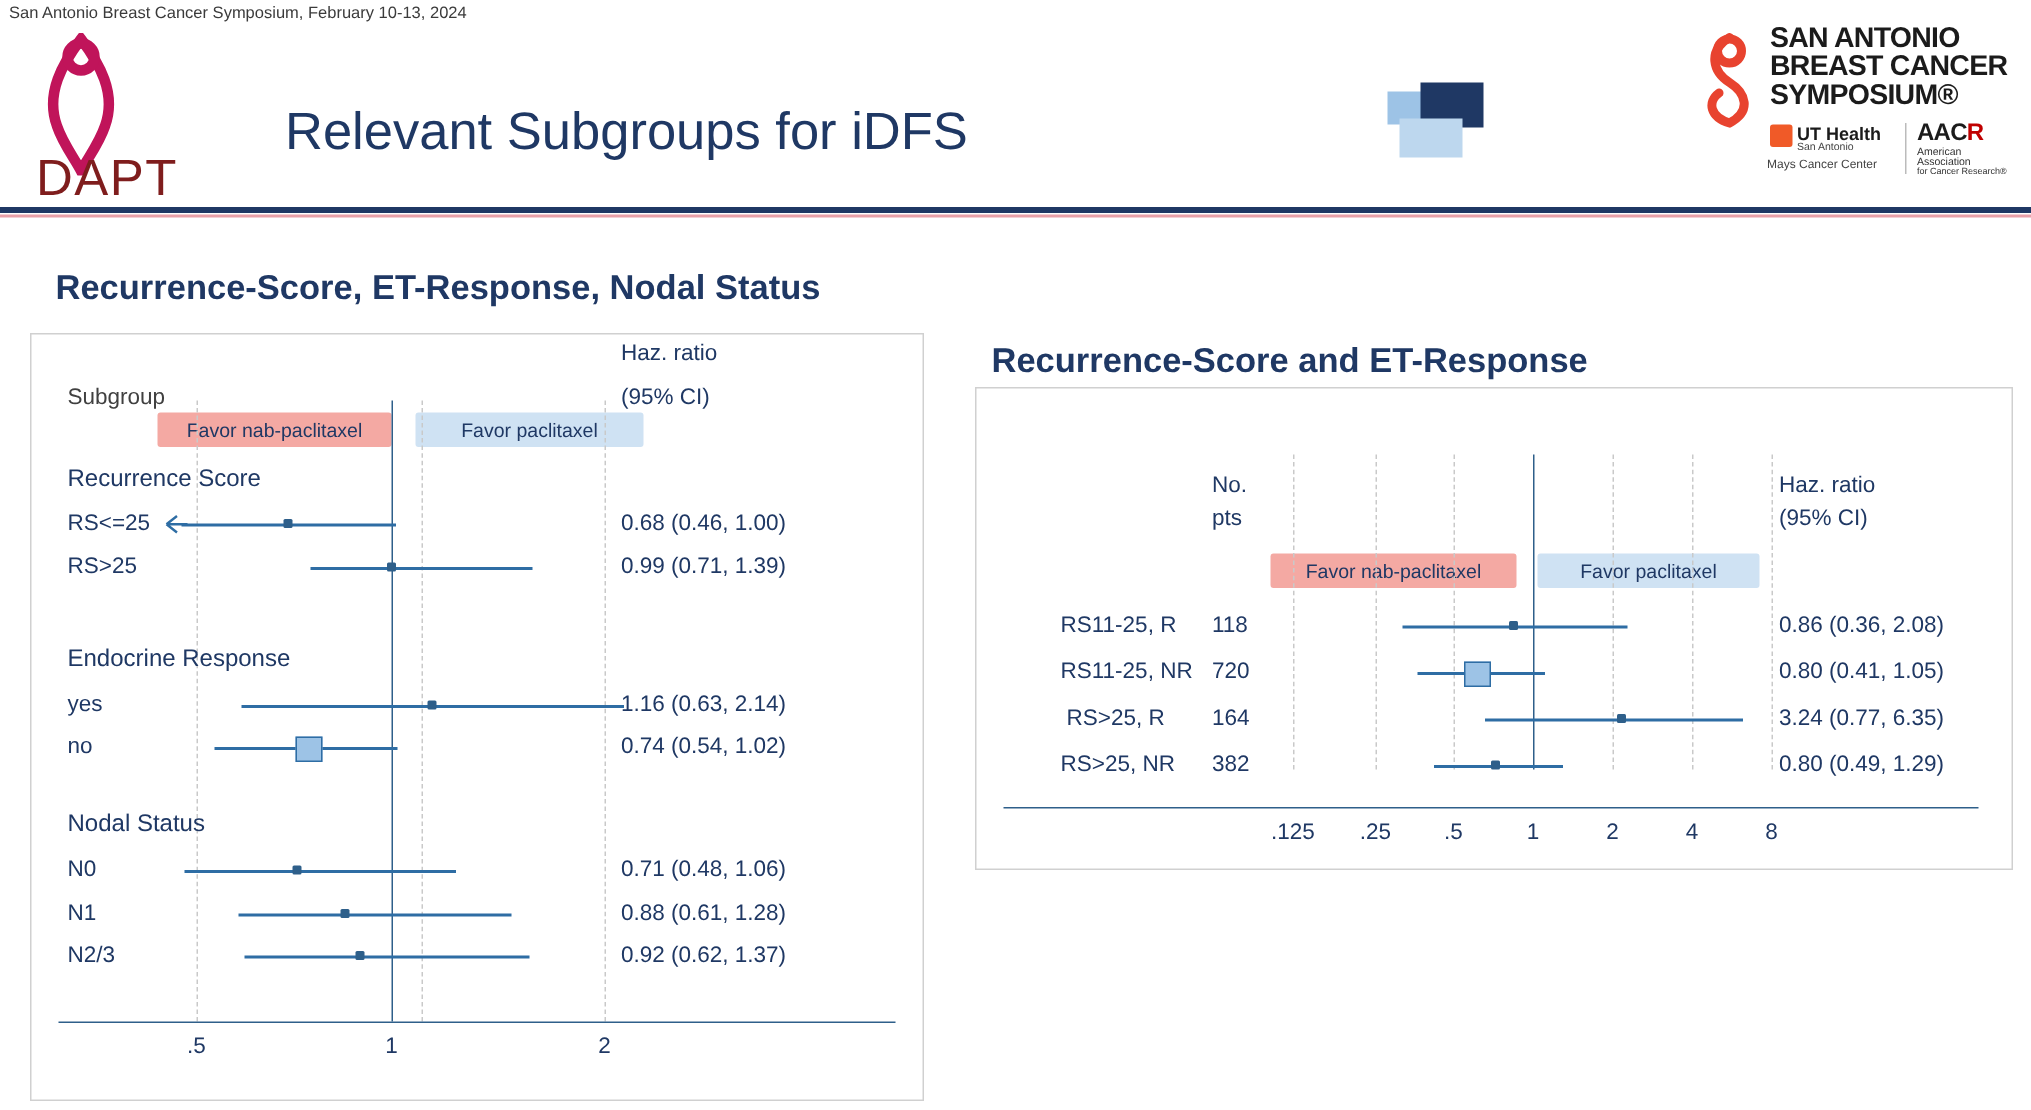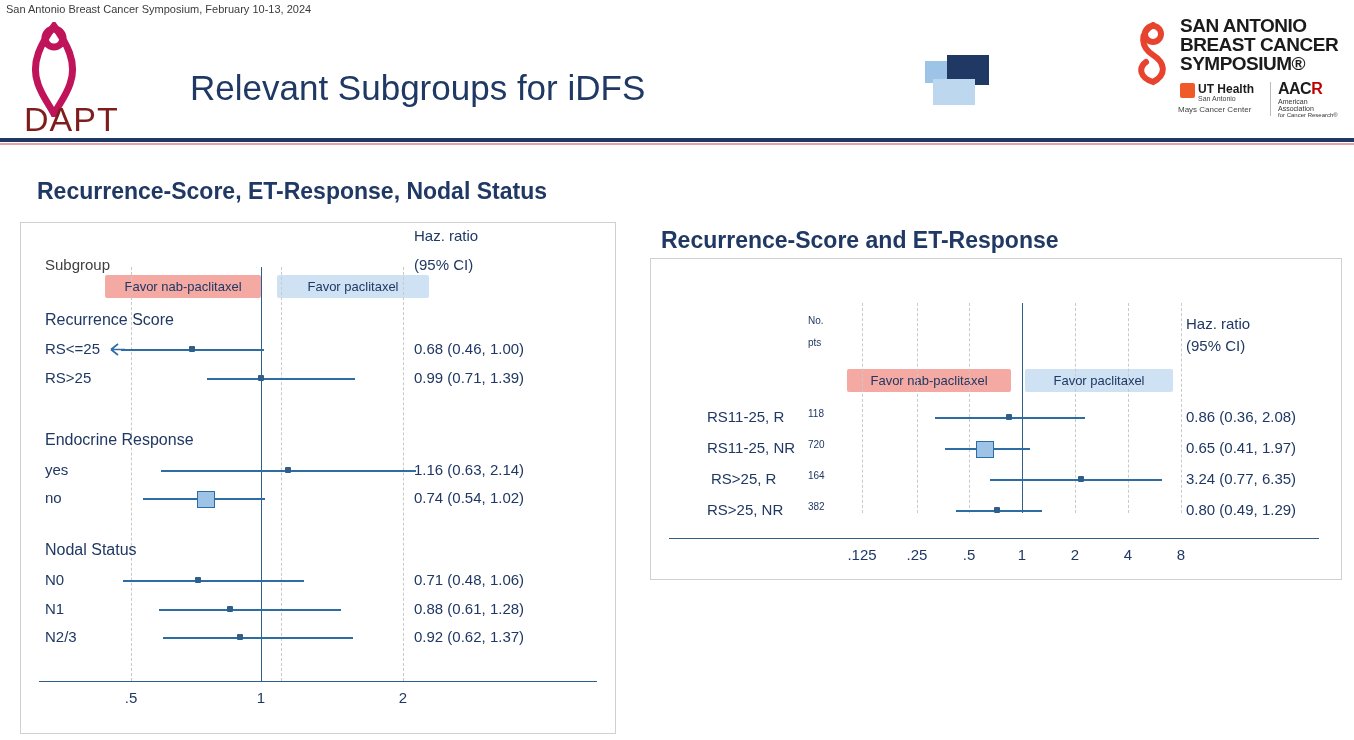--- a/index.html
+++ b/index.html
@@ -83,21 +83,21 @@
   .favor.pac{background:#cfe2f3;}
   .axis-line{position:absolute;background:#2e5f8a;height:1px;}
   .vline{position:absolute;width:1px;background:#2e5f8a;}
   .dashline{position:absolute;width:0;border-left:1px dashed #c9c9c9;}
   .ci{position:absolute;height:1.5px;background:#2e6da4;}
   .box{position:absolute;background:#9dc3e6;border:1px solid #2e6da4;}
   .dot{position:absolute;width:6px;height:6px;background:#2e5f8a;border-radius:1px;}
   .tick{position:absolute;font-size:15px;color:#1f3864;text-align:center;}
   .arrow{position:absolute;}
   .rhead{position:absolute;font-size:15px;font-weight:bold;color:#1f3864;line-height:18px;}
-  .num{position:absolute;font-size:10px;color:#1f3864;}
+  .num{position:absolute;font-size:15px;color:#1f3864;}
 </style>
 </head>
 <body>
 
 <div class="topbar">
   <span>San Antonio Breast Cancer Symposium, February 10-13, 2024</span>
 </div>
 
 <div class="adapt-logo">
   <div class="ribbon">
@@ -239,21 +239,21 @@
   <div class="plotlbl" style="left:56px;top:149px;">RS11-25, R</div>
   <div class="num" style="left:157px;top:149px;">118</div>
   <div class="ci" style="left:284px;top:158px;width:150px;"></div>
   <div class="dot" style="left:355px;top:155px;"></div>
   <div class="haz" style="left:535px;top:149px;">0.86 (0.36, 2.08)</div>
 
   <div class="plotlbl" style="left:56px;top:180px;">RS11-25, NR</div>
   <div class="num" style="left:157px;top:180px;">720</div>
   <div class="ci" style="left:294px;top:189px;width:85px;"></div>
   <div class="box" style="left:325px;top:182px;width:16px;height:15px;"></div>
-  <div class="haz" style="left:535px;top:180px;">0.65 (0.41, 1.97)</div>
+  <div class="haz" style="left:535px;top:180px;">0.80 (0.41, 1.05)</div>
 
   <div class="plotlbl" style="left:60px;top:211px;">RS&gt;25, R</div>
   <div class="num" style="left:157px;top:211px;">164</div>
   <div class="ci" style="left:339px;top:220px;width:172px;"></div>
   <div class="dot" style="left:427px;top:217px;"></div>
   <div class="haz" style="left:535px;top:211px;">3.24 (0.77, 6.35)</div>
 
   <div class="plotlbl" style="left:56px;top:242px;">RS&gt;25, NR</div>
   <div class="num" style="left:157px;top:242px;">382</div>
   <div class="ci" style="left:305px;top:251px;width:86px;"></div>

